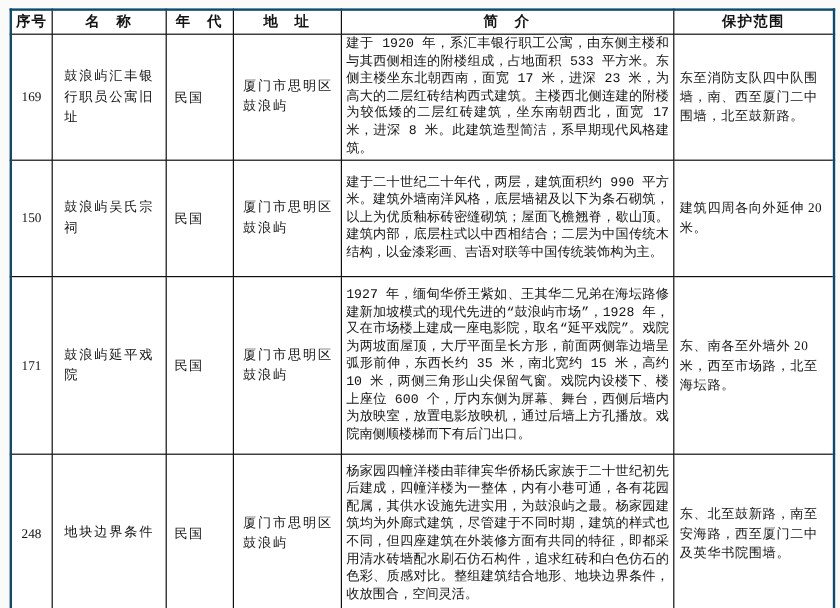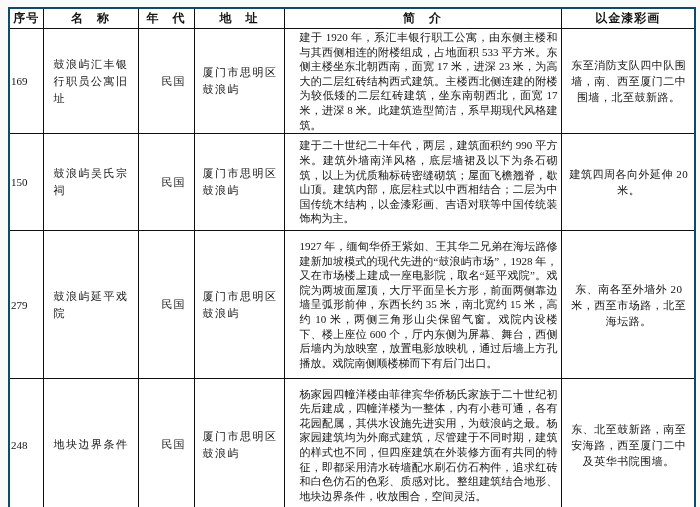--- a/index.html
+++ b/index.html
@@ -28,35 +28,35 @@
     overflow:hidden;
   }
   .doc thead th{
     height:19px;
     font-size:12px;
     font-weight:bold;
     text-align:center;
     letter-spacing:1px;
     padding:0;
   }
-  .cell-seq{font-size:11.5px;}
+  .cell-seq{text-align:center;font-size:11.5px;}
   .cell-name{padding:0 6px 0 10px;letter-spacing:1.5px;line-height:17px;}
-  .cell-era{padding:0 2px 0 23px;letter-spacing:1px;}
+  .cell-era{padding:0 2px 0 7px;letter-spacing:1px;}
   .cell-addr{padding:0 6px 0 8px;letter-spacing:1.5px;line-height:17px;}
   .cell-intro{
-    padding:1px 3px 1px 15px;
+    padding:1px 3px 1px 4px;
     text-align:justify;
     text-justify:inter-ideograph;
     line-height:14.6px;
+    font-family:Liberation Mono, monospace;
   }
   .cell-prot{
     padding:0 3px 0 5px;
     letter-spacing:0.5px;
     line-height:16px;
-    text-align:center;
   }
   .r169{height:97px;}
   .r170{height:97px;}
   .r171{height:148px;}
   .r172{height:133px;}
 </style>
 </head>
 <body>
 
 <div class="sheet">
@@ -69,42 +69,42 @@
       <col style="width:277px">
       <col style="width:134px">
     </colgroup>
     <thead>
       <tr>
         <th>序号</th>
         <th>名　称</th>
         <th>年　代</th>
         <th>地　址</th>
         <th>简　介</th>
-        <th>以金漆彩画</th>
+        <th>保护范围</th>
       </tr>
     </thead>
     <tbody>
       <tr class="r169">
         <td class="cell-seq">169</td>
         <td class="cell-name">鼓浪屿汇丰银行职员公寓旧址</td>
         <td class="cell-era">民国</td>
         <td class="cell-addr">厦门市思明区鼓浪屿</td>
         <td class="cell-intro">建于 1920 年，系汇丰银行职工公寓，由东侧主楼和与其西侧相连的附楼组成，占地面积 533 平方米。东侧主楼坐东北朝西南，面宽 17 米，进深 23 米，为高大的二层红砖结构西式建筑。主楼西北侧连建的附楼为较低矮的二层红砖建筑，坐东南朝西北，面宽 17 米，进深 8 米。此建筑造型简洁，系早期现代风格建筑。</td>
         <td class="cell-prot">东至消防支队四中队围墙，南、西至厦门二中围墙，北至鼓新路。</td>
       </tr>
       <tr class="r170">
         <td class="cell-seq">150</td>
         <td class="cell-name">鼓浪屿吴氏宗祠</td>
         <td class="cell-era">民国</td>
         <td class="cell-addr">厦门市思明区鼓浪屿</td>
         <td class="cell-intro">建于二十世纪二十年代，两层，建筑面积约 990 平方米。建筑外墙南洋风格，底层墙裙及以下为条石砌筑，以上为优质釉标砖密缝砌筑；屋面飞檐翘脊，歇山顶。建筑内部，底层柱式以中西相结合；二层为中国传统木结构，以金漆彩画、吉语对联等中国传统装饰构为主。</td>
         <td class="cell-prot">建筑四周各向外延伸 20 米。</td>
       </tr>
       <tr class="r171">
-        <td class="cell-seq">279</td>
+        <td class="cell-seq">171</td>
         <td class="cell-name">鼓浪屿延平戏院</td>
         <td class="cell-era">民国</td>
         <td class="cell-addr">厦门市思明区鼓浪屿</td>
         <td class="cell-intro">1927 年，缅甸华侨王紫如、王其华二兄弟在海坛路修建新加坡模式的现代先进的“鼓浪屿市场”，1928 年，又在市场楼上建成一座电影院，取名“延平戏院”。戏院为两坡面屋顶，大厅平面呈长方形，前面两侧靠边墙呈弧形前伸，东西长约 35 米，南北宽约 15 米，高约 10 米，两侧三角形山尖保留气窗。戏院内设楼下、楼上座位 600 个，厅内东侧为屏幕、舞台，西侧后墙内为放映室，放置电影放映机，通过后墙上方孔播放。戏院南侧顺楼梯而下有后门出口。</td>
         <td class="cell-prot">东、南各至外墙外 20 米，西至市场路，北至海坛路。</td>
       </tr>
       <tr class="r172">
         <td class="cell-seq">248</td>
         <td class="cell-name">地块边界条件</td>
         <td class="cell-era">民国</td>

